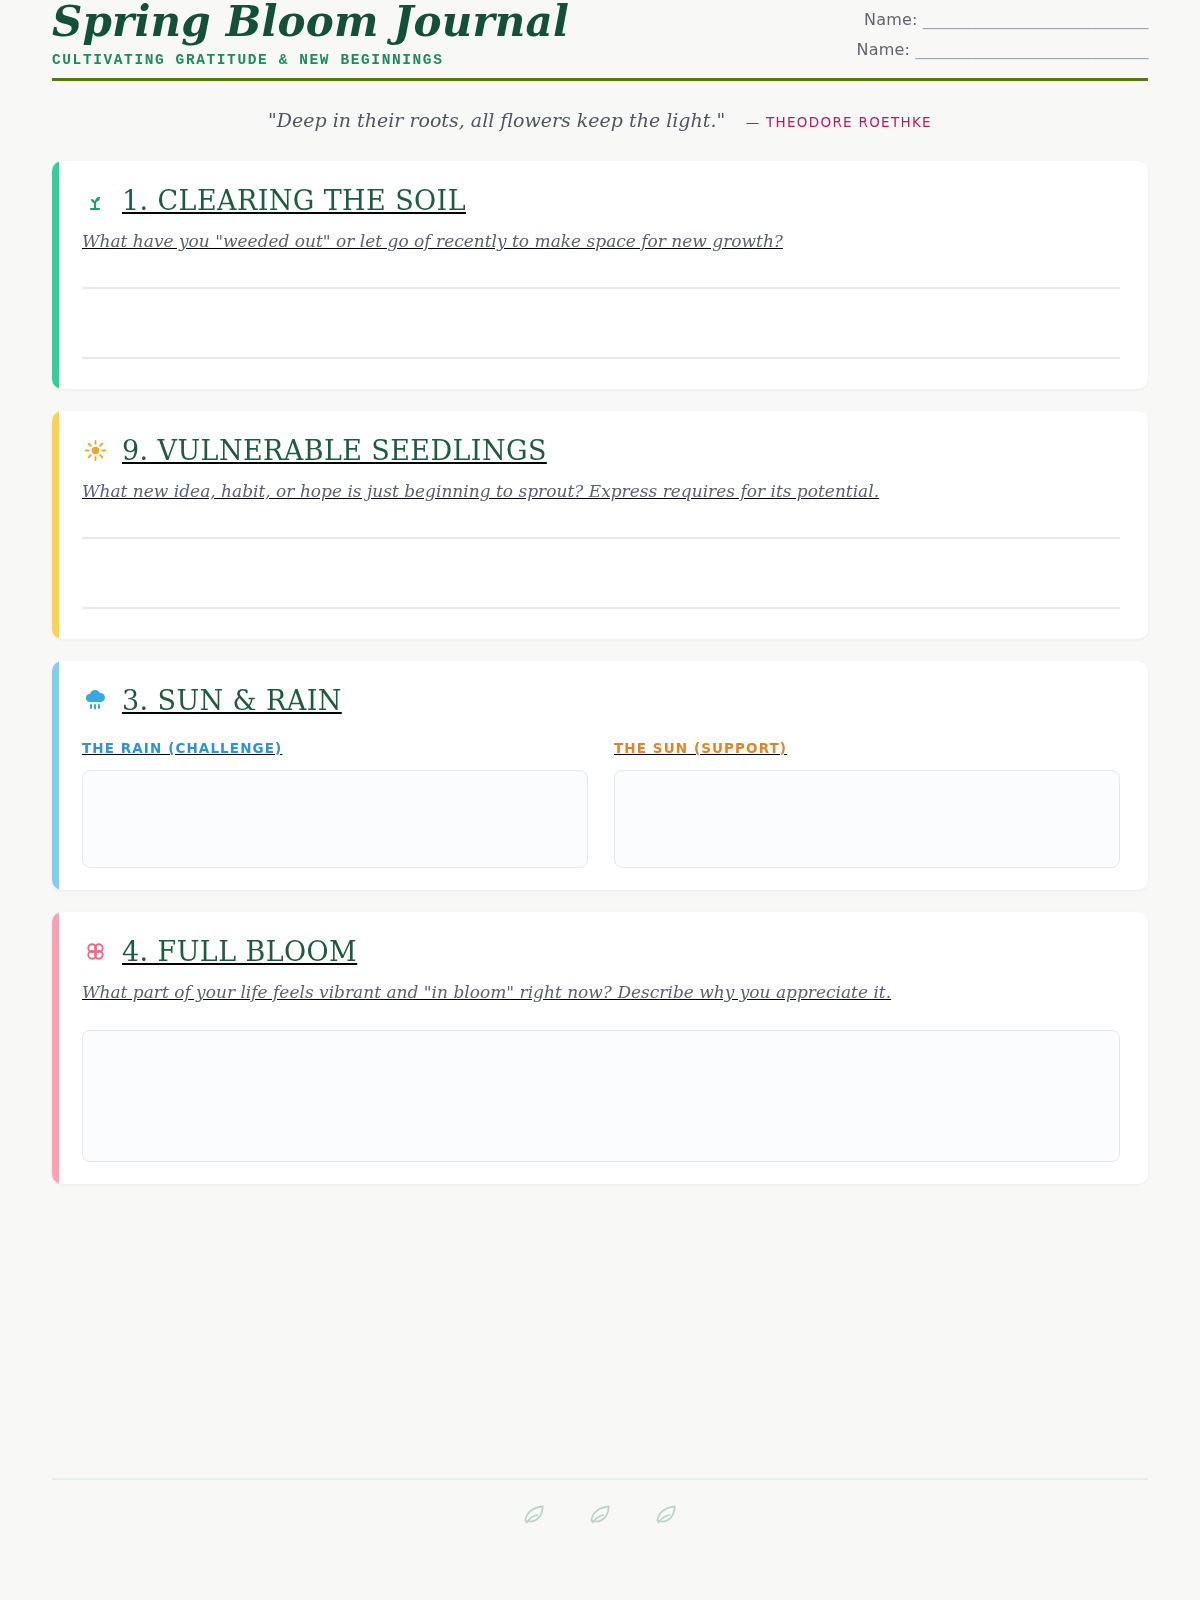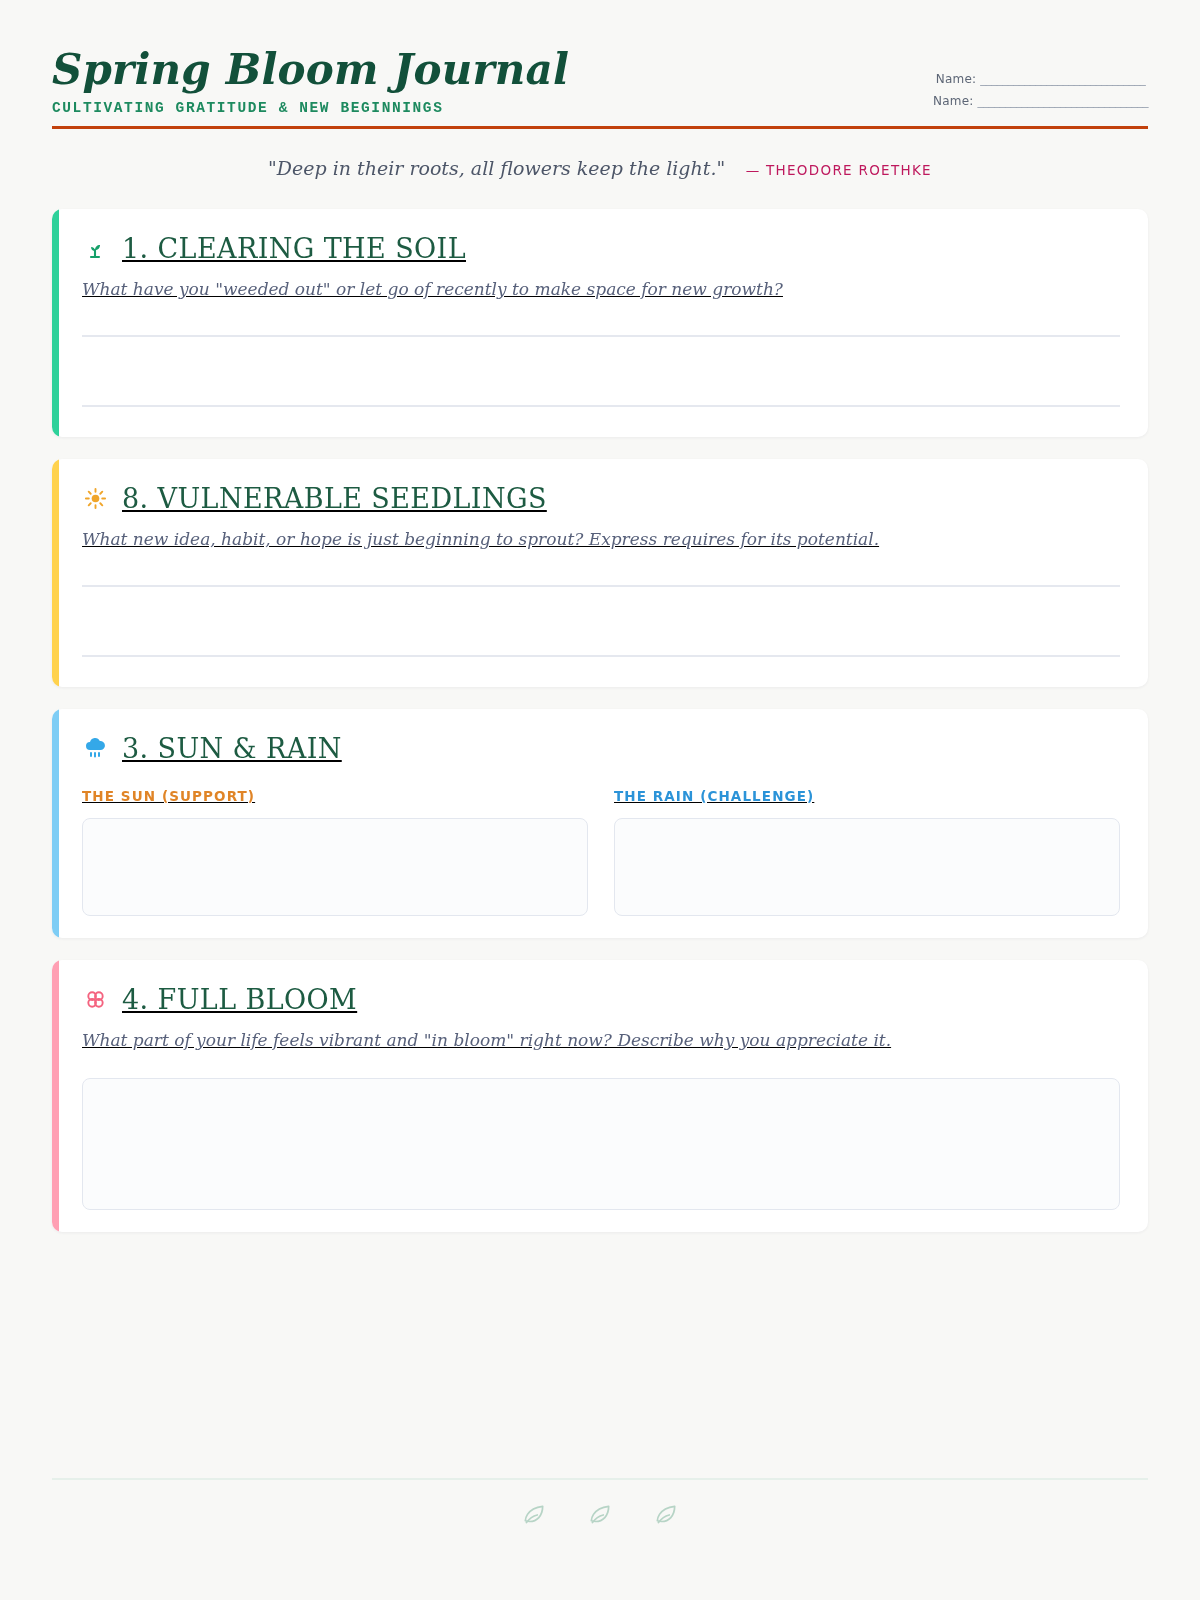--- a/index.html
+++ b/index.html
@@ -20,23 +20,22 @@
     height: 1600px;
     box-sizing: border-box;
     padding: 0 52px;
   }
 
   
   .header {
     display: flex;
     align-items: flex-end;
     justify-content: space-between;
-    padding-top: 48px;
     padding-bottom: 10px;
-    border-bottom: 3px solid #c2410c;
+    border-bottom: 3px solid #4d7c0f;
   }
   .brand { }
   .journal-title {
     font-family: "DejaVu Serif", "Liberation Serif", serif;
     font-style: italic;
     font-weight: 700;
     font-size: 42px;
     line-height: 1.05;
     color: #12503a;
     margin: 0 0 8px 0;
@@ -45,23 +44,23 @@
   .journal-subtitle {
     font-family: Liberation Mono, monospace;
     font-weight: 700;
     font-size: 14.5px;
     letter-spacing: 1.6px;
     color: #1d8a5f;
     margin: 0;
   }
   .meta-fields {
     font-family: "DejaVu Sans", "Liberation Sans", sans-serif;
-    font-size: 12px;
+    font-size: 16px;
     color: #5d6676;
-    text-align: center;
+    text-align: right;
     padding-bottom: 4px;
   }
   .meta-row {
     white-space: nowrap;
     line-height: 1.85;
     letter-spacing: 0.2px;
   }
   .meta-label { color: #5d6676; }
   .meta-line { color: #9aa3b2; letter-spacing: -0.5px; }
 
@@ -231,21 +230,21 @@
 
   <div class="card">
     <div class="accent" style="background:#ffd24d"></div>
     <div class="card-head">
       <span class="sec-icon">
         <svg viewBox="0 0 24 24" width="23" height="23" fill="none" stroke="#f0a52a" stroke-width="2" stroke-linecap="round">
           <circle cx="12" cy="12" r="4" fill="#f0a52a" stroke="none"></circle>
           <path d="M12 2v3M12 19v3M2 12h3M19 12h3M4.9 4.9l2.1 2.1M17 17l2.1 2.1M19.1 4.9L17 7M7 17l-2.1 2.1"></path>
         </svg>
       </span>
-      <span class="sec-title">8. VULNERABLE SEEDLINGS</span>
+      <span class="sec-title">9. VULNERABLE SEEDLINGS</span>
     </div>
     <div class="sec-prompt">What new idea, habit, or hope is just beginning to sprout? Express requires for its potential.</div>
     <div class="rules">
       <div class="rule-line"></div>
       <div class="rule-line"></div>
     </div>
   </div>
 
   <div class="card">
     <div class="accent" style="background:#7ecdf5"></div>
@@ -253,25 +252,25 @@
       <span class="sec-icon">
         <svg viewBox="0 0 24 24" width="24" height="24" fill="none" stroke="#34a8e8" stroke-width="2" stroke-linecap="round" stroke-linejoin="round">
           <path d="M7 14a4 4 0 010-8 5.2 5.2 0 019.8-1A3.6 3.6 0 0118 14H7z" fill="#34a8e8" stroke="none"></path>
           <path d="M8 17v3M12 17v3.5M16 17v3"></path>
         </svg>
       </span>
       <span class="sec-title">3. SUN &amp; RAIN</span>
     </div>
     <div class="two-col">
       <div class="col">
-        <div class="col-label sun">THE SUN (SUPPORT)</div>
+        <div class="col-label rain">THE RAIN (CHALLENGE)</div>
         <div class="entry-box"></div>
       </div>
       <div class="col">
-        <div class="col-label rain">THE RAIN (CHALLENGE)</div>
+        <div class="col-label sun">THE SUN (SUPPORT)</div>
         <div class="entry-box"></div>
       </div>
     </div>
   </div>
 
   <div class="card">
     <div class="accent" style="background:#ff9fb3"></div>
     <div class="card-head">
       <span class="sec-icon">
         <svg viewBox="0 0 24 24" width="23" height="23" fill="none" stroke="#f4637f" stroke-width="2">

